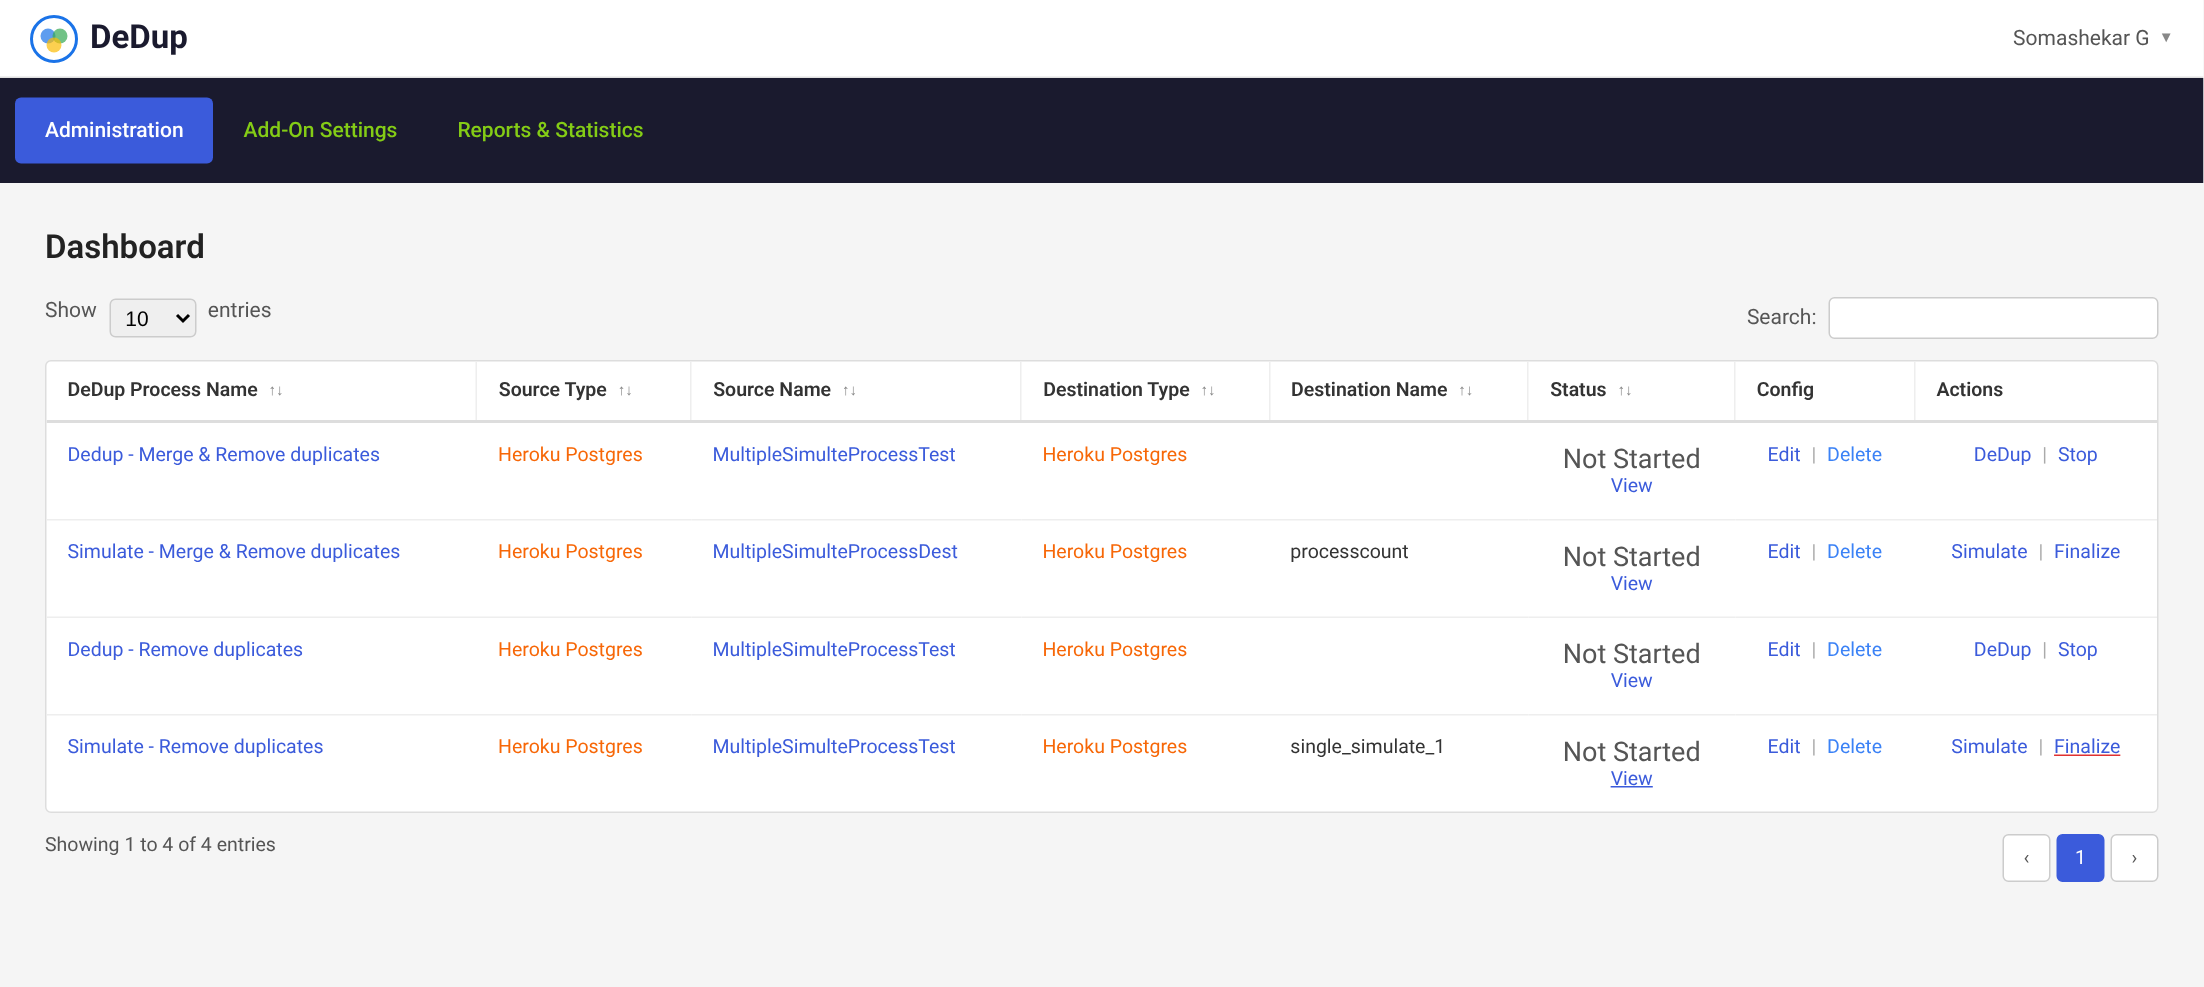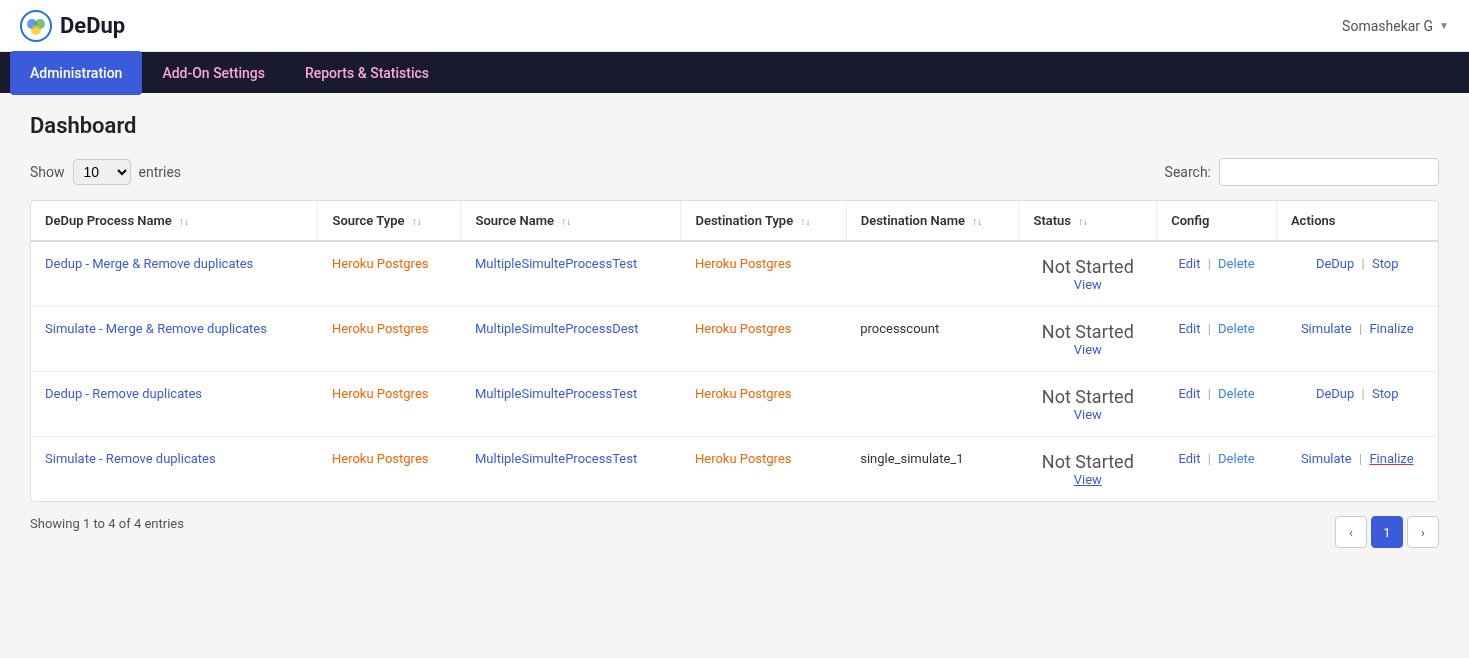--- a/index.html
+++ b/index.html
@@ -36,25 +36,25 @@
       font-size: 14px;
     }
     .user-menu .caret { font-size: 10px; color: #888; }
 
     
     .nav-bar {
       background: #1a1a2e;
       display: flex;
       align-items: center;
       padding: 0 10px;
-      height: 41px;
+      height: 70px;
     }
     .nav-item {
       padding: 14px 20px;
-      color: #f9a8d4;
+      color: #84cc16;
       cursor: pointer;
       font-size: 14px;
       font-weight: 500;
       border-radius: 4px;
       transition: background 0.2s;
     }
     .nav-item.active {
       background: #3b5bdb;
       color: #fff;
       border-radius: 4px;
@@ -64,20 +64,21 @@
     .main {
       padding: 20px 30px;
       background: #f5f5f5;
       min-height: calc(658px - 104px);
     }
     .dashboard-header {
       display: flex;
       align-items: center;
       justify-content: space-between;
       margin-bottom: 20px;
+      margin-top: 11px;
     }
     .dashboard-title {
       font-size: 22px;
       font-weight: 600;
       color: #222;
     }
     .add-btn {
       background: #3b5bdb;
       color: #fff;
       border: none;
@@ -90,21 +91,21 @@
 
     
     .table-controls {
       display: flex;
       align-items: center;
       justify-content: space-between;
       margin-bottom: 14px;
     }
     .show-entries {
       display: flex;
-      align-items: center;
+      align-items: flex-start;
       gap: 8px;
       color: #555;
     }
     .show-entries select {
       border: 1px solid #ccc;
       border-radius: 4px;
       padding: 3px 6px;
       font-size: 14px;
     }
     .search-box {

